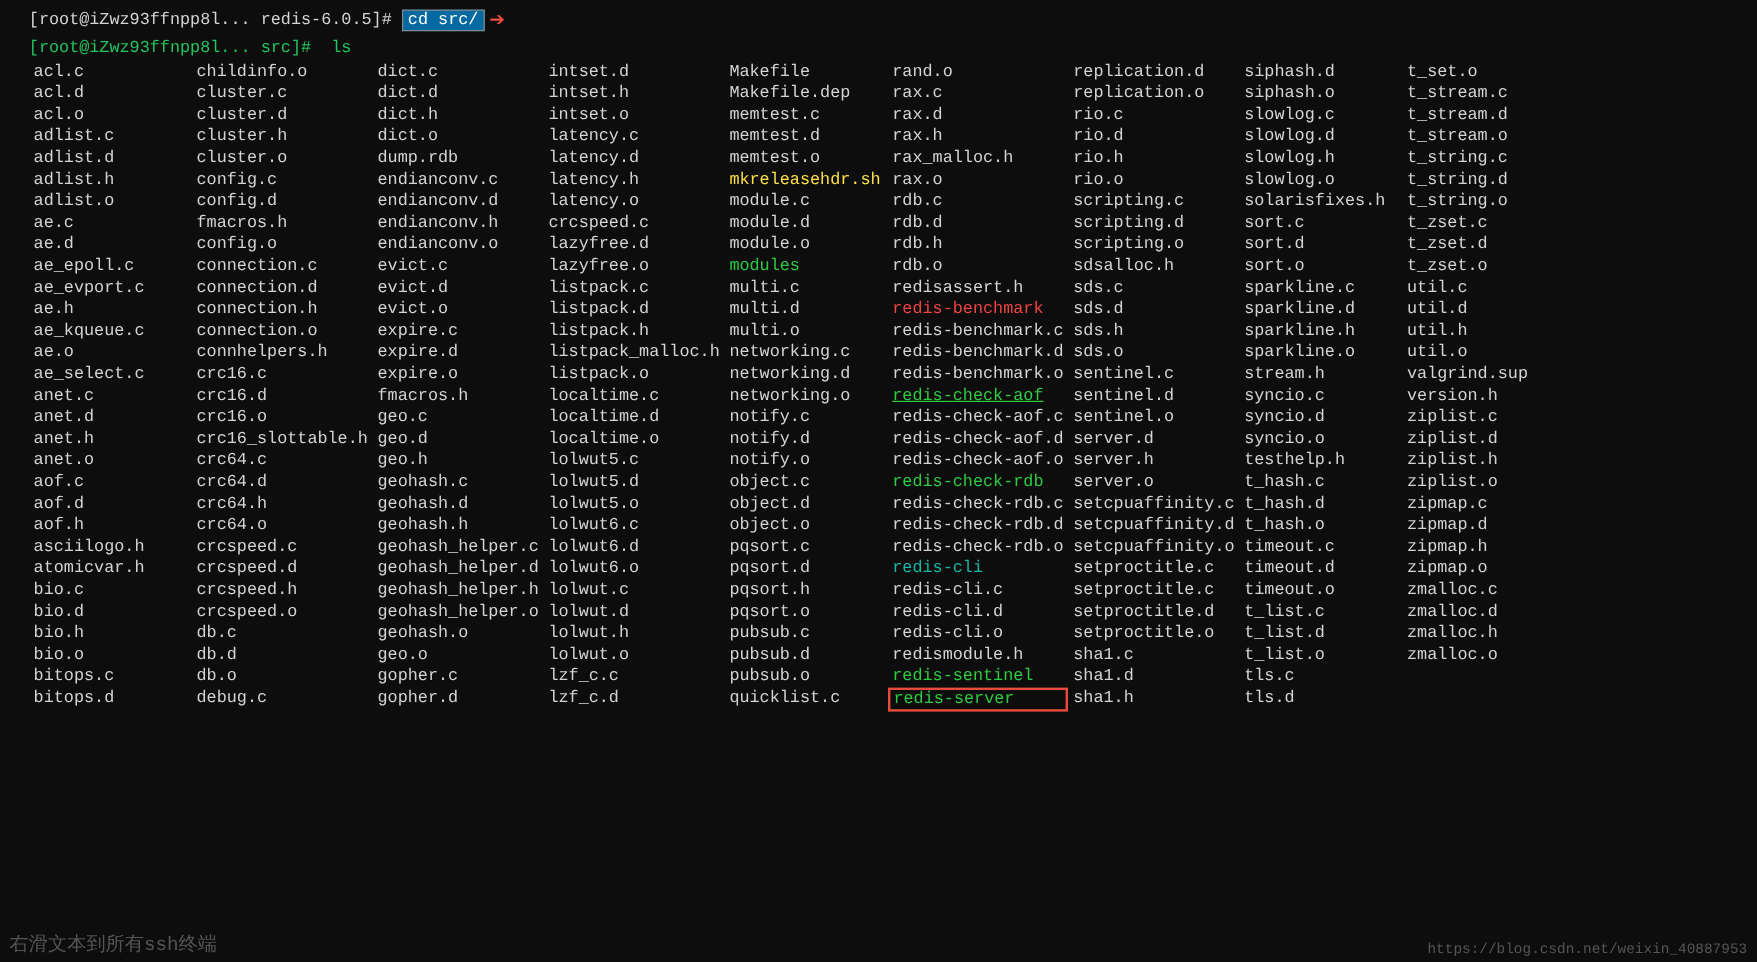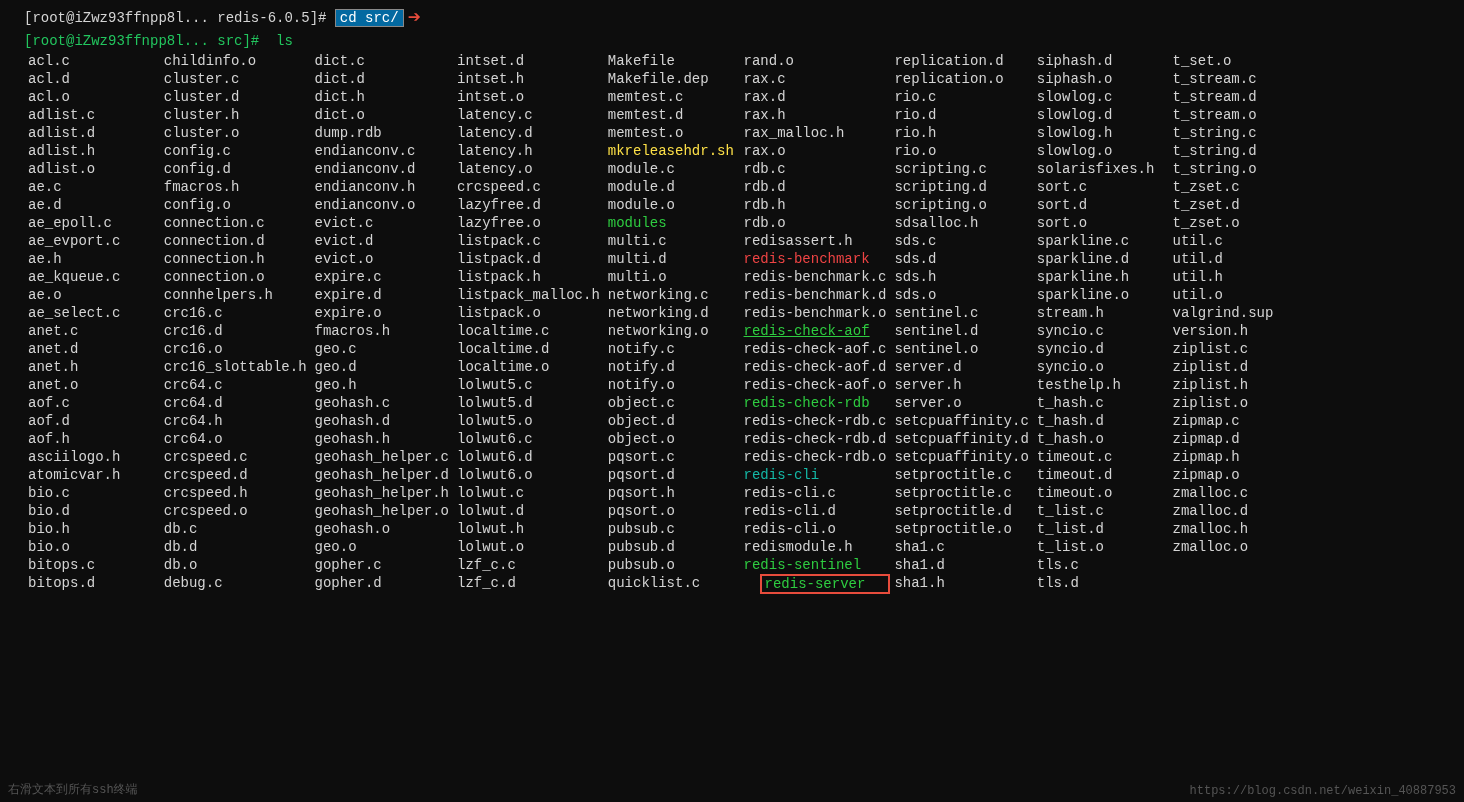--- a/index.html
+++ b/index.html
@@ -50,21 +50,21 @@
       bottom: 4px;
       right: 8px;
       color: #555;
       font-size: 12px;
     }
     .footer-note {
       position: absolute;
       bottom: 4px;
       left: 8px;
       color: #555;
-      font-size: 12px;
+      font-size: 16px;
     }
     .prompt-line2 {
       color: #22c55e;
       margin-bottom: 3px;
     }
   </style>
 </head>
 <body>
 
 <div class="terminal">
@@ -370,21 +370,21 @@
       <div class="file" style="color: rgb(46, 204, 64);">redis-sentinel</div>
       <div class="file">sha1.d</div>
       <div class="file">tls.c</div>
       <div class="file"></div>
       <div class="file"></div>
       <div class="file">bitops.d</div>
       <div class="file">debug.c</div>
       <div class="file">gopher.d</div>
       <div class="file">lzf_c.d</div>
       <div class="file">quicklist.c</div>
-      <div class="file" style="color: rgb(46, 204, 64); border: 2px solid rgb(231, 76, 60); display: inline-block; padding: 0px 3px; margin-left: 20px;">redis-server</div>
+      <div class="file" style="color: rgb(46, 204, 64); border: 2px solid rgb(231, 76, 60); display: inline-block; padding: 0px 3px;">redis-server</div>
       <div class="file">sha1.h</div>
       <div class="file">tls.d</div>
       <div class="file"></div>
       <div class="file"></div>
     </div>
 </div>
 
 <div class="watermark">https://blog.csdn.net/weixin_40887953</div>
 <div class="footer-note">右滑文本到所有ssh终端</div>
 

